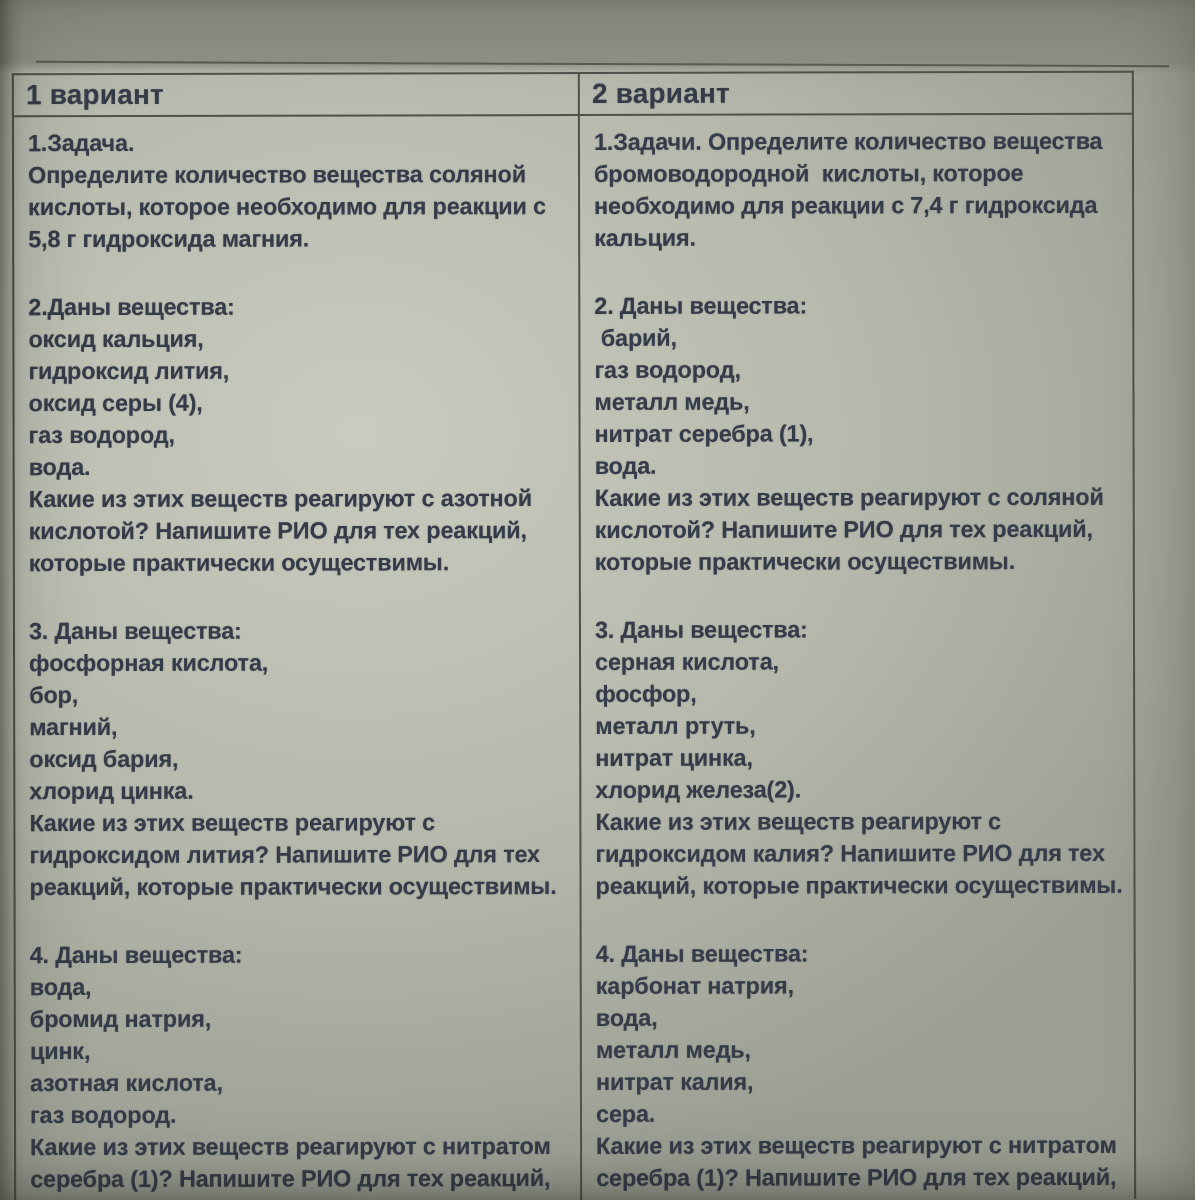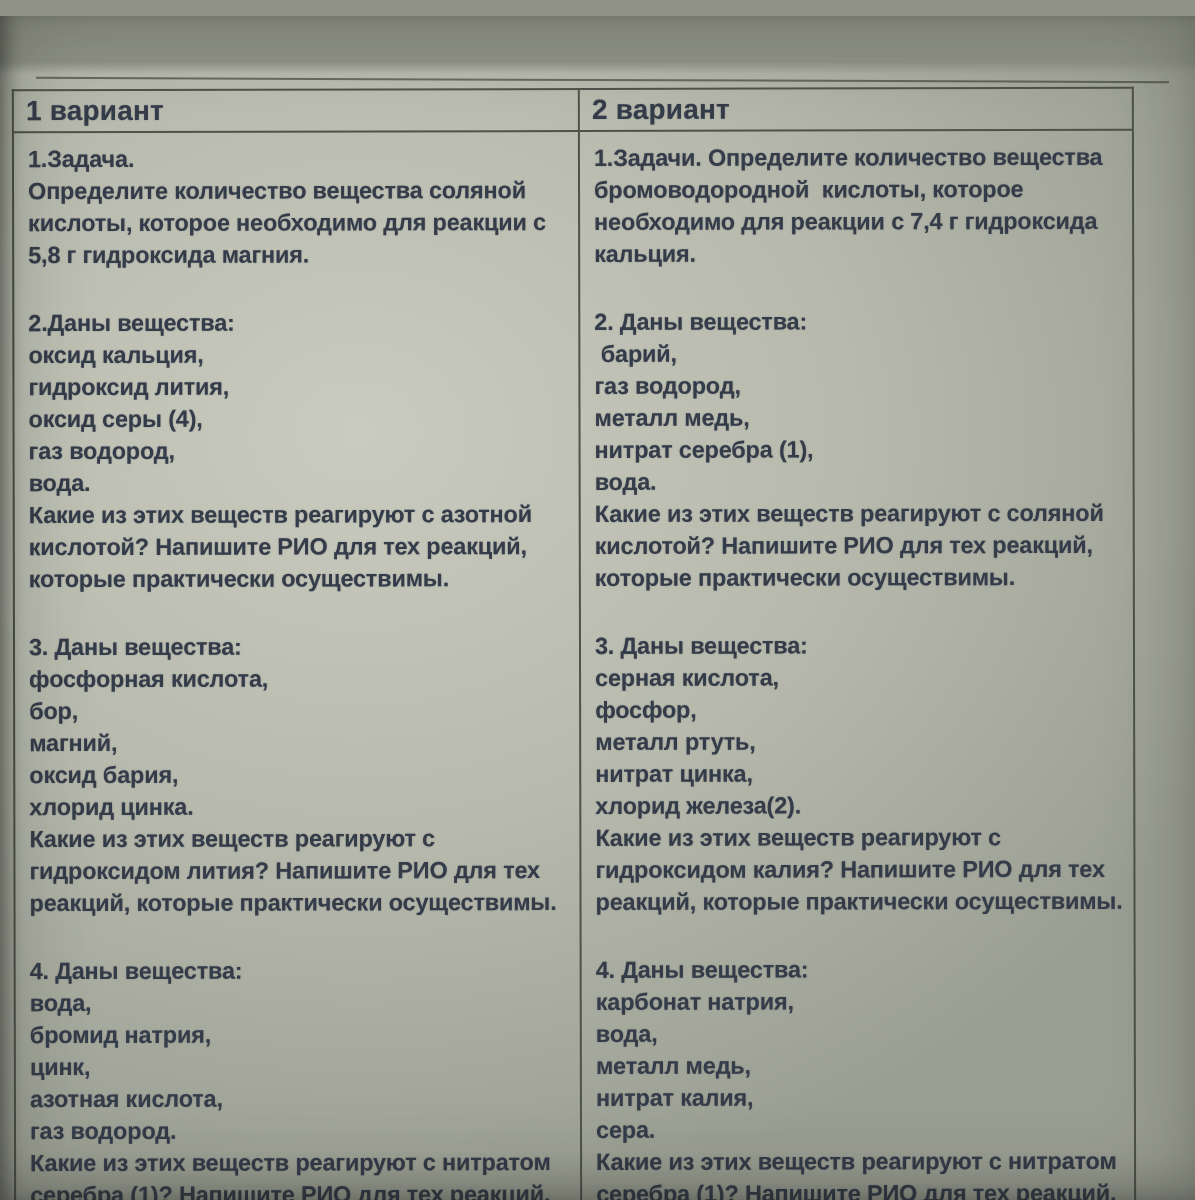--- a/index.html
+++ b/index.html
@@ -11,21 +11,21 @@
     --ink:#343b49;
   }
   html,body{margin:0;padding:0;}
   body{
     width:1195px;height:1200px;overflow:hidden;position:relative;
     font-family:"Liberation Sans","DejaVu Sans",sans-serif;
     background:
       linear-gradient(180deg, var(--top-band) 0px, var(--top-band) 62px, rgba(143,146,133,0) 74px),
       radial-gradient(ellipse 950px 780px at 30% 36%, var(--paper-light) 0%, var(--paper-mid) 52%, var(--paper-dark) 100%);
   }
-  .photo{position:absolute;inset:0;filter:blur(0.3px);margin-top:16px;}
+  .photo{position:absolute;inset:0;filter:blur(0.3px);}
   .vignette{
     position:absolute;inset:0;pointer-events:none;z-index:5;
     box-shadow:
       inset 0 0 90px rgba(30,32,28,.30),
       inset 14px 0 20px -10px rgba(30,32,28,.55),
       inset 0 -30px 50px -30px rgba(30,32,28,.35);
   }
   .paper-edge-line{
     position:absolute;left:36px;right:26px;top:63px;height:0;
     border-top:2px solid rgba(58,61,53,.65);

